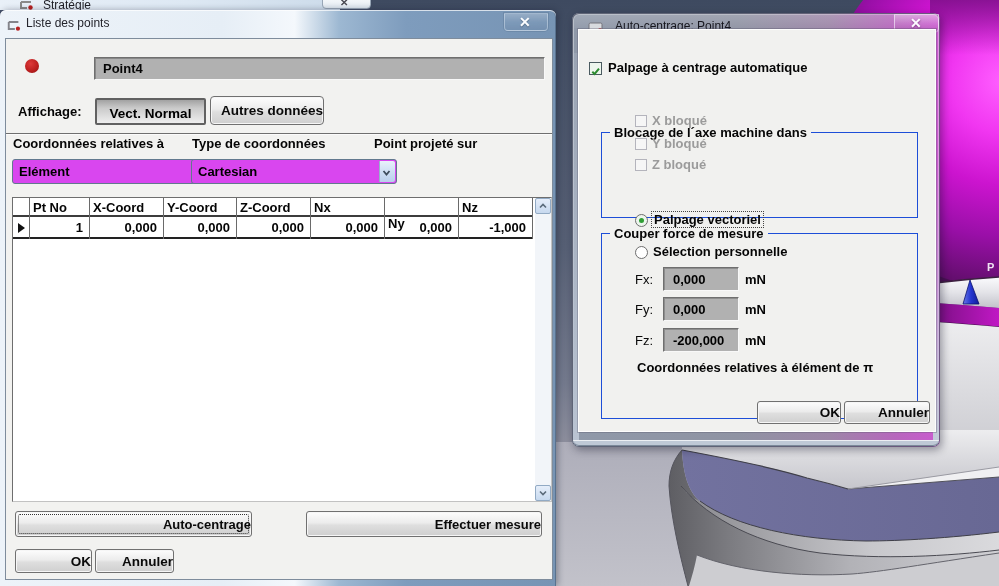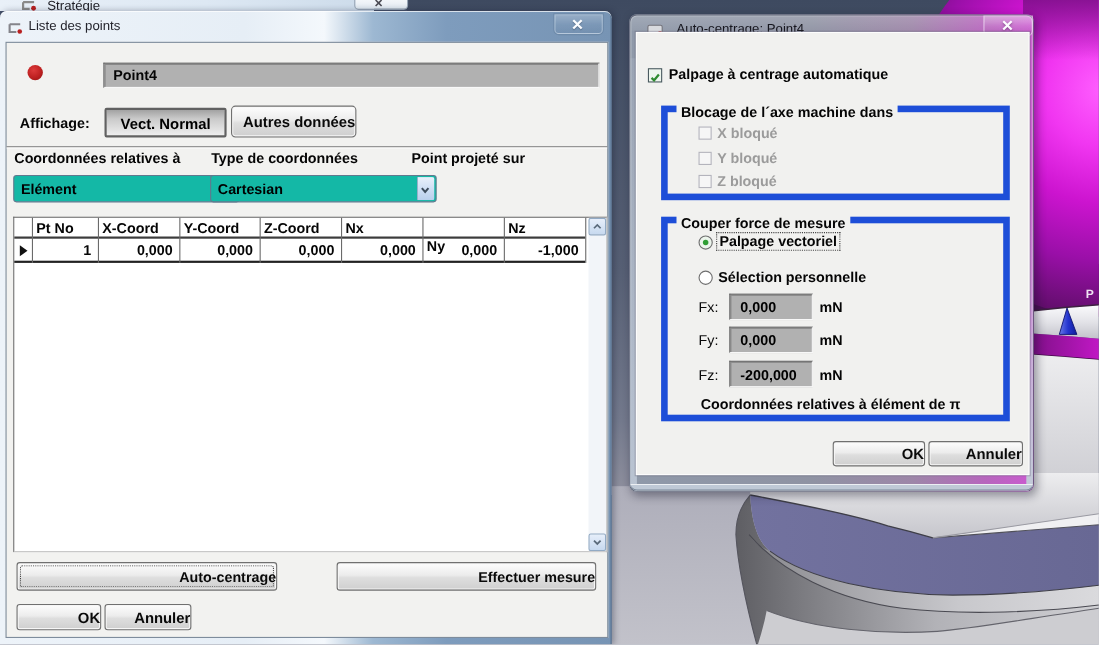--- a/index.html
+++ b/index.html
@@ -1,24 +1,24 @@
 <!DOCTYPE html>
 <html><head>
 <meta charset="utf-8">
 <style>
 html,body{margin:0;padding:0;}
 #stage{position:relative;width:999px;height:586px;overflow:hidden;background:#46526a;font-family:"Liberation Sans",sans-serif;}
 .abs{position:absolute;}
 .b{font-weight:bold;}
 .btn{position:absolute;background:linear-gradient(#fdfdfd,#ececec 45%,#dedede 55%,#cfcfcf);border:1px solid #707070;border-radius:3px;box-shadow:inset 0 0 0 1px #f6f6f6;font-weight:bold;font-size:13px;color:#0a0a0a;text-align:right;box-sizing:border-box;}
 .sunk{background:#b1b1b1;border:1px solid;border-color:#6f6f6f #f8f8f8 #f8f8f8 #6f6f6f;box-shadow:inset 1px 1px 0 rgba(60,60,60,.35);box-sizing:border-box;}
-.combo{position:absolute;background:#14b8a6;border:1px solid #62798e;border-radius:3px;box-sizing:border-box;height:25px;width:206px;font-weight:bold;font-size:13px;color:#000;}
+.combo{position:absolute;background:#d946ef;border:1px solid #62798e;border-radius:3px;box-sizing:border-box;height:25px;width:206px;font-weight:bold;font-size:13px;color:#000;}
 .combo span{position:absolute;left:6px;top:4px;}
 .carrow{position:absolute;right:1px;top:1px;bottom:1px;width:15px;background:linear-gradient(#e9f1fb,#cfdff4 50%,#b9cfec);border-left:1px solid #98b0ca;border-radius:0 2px 2px 0;}
-.gb{position:absolute;border:6px solid #1d4ed8;box-sizing:border-box;}
+.gb{position:absolute;border:1px solid #1d4ed8;box-sizing:border-box;margin-top:36px;}
 .gb>span{position:absolute;top:-8px;left:8px;background:#f1f1ef;padding:0 4px;font-weight:bold;font-size:13px;color:#050505;white-space:nowrap;}
 .cb{position:absolute;width:13px;height:13px;background:#fff;border:1px solid #888;box-sizing:border-box;}
 .radio{position:absolute;width:13px;height:13px;background:#fff;border:1px solid #6e6e6e;border-radius:50%;box-sizing:border-box;}
 .lbl{position:absolute;font-weight:bold;font-size:13px;color:#050505;white-space:nowrap;}
 .gray{color:#9b9b9b;}
 .finput{position:absolute;width:76px;height:24px;background:#b1b1b1;border:1px solid;border-color:#6f6f6f #f8f8f8 #f8f8f8 #6f6f6f;box-shadow:inset 1px 1px 0 rgba(60,60,60,.3);box-sizing:border-box;font-weight:bold;font-size:13px;color:#000;padding:4px 0 0 9px;}
 </style>
 </head>
 <body>
 <div id="stage">

